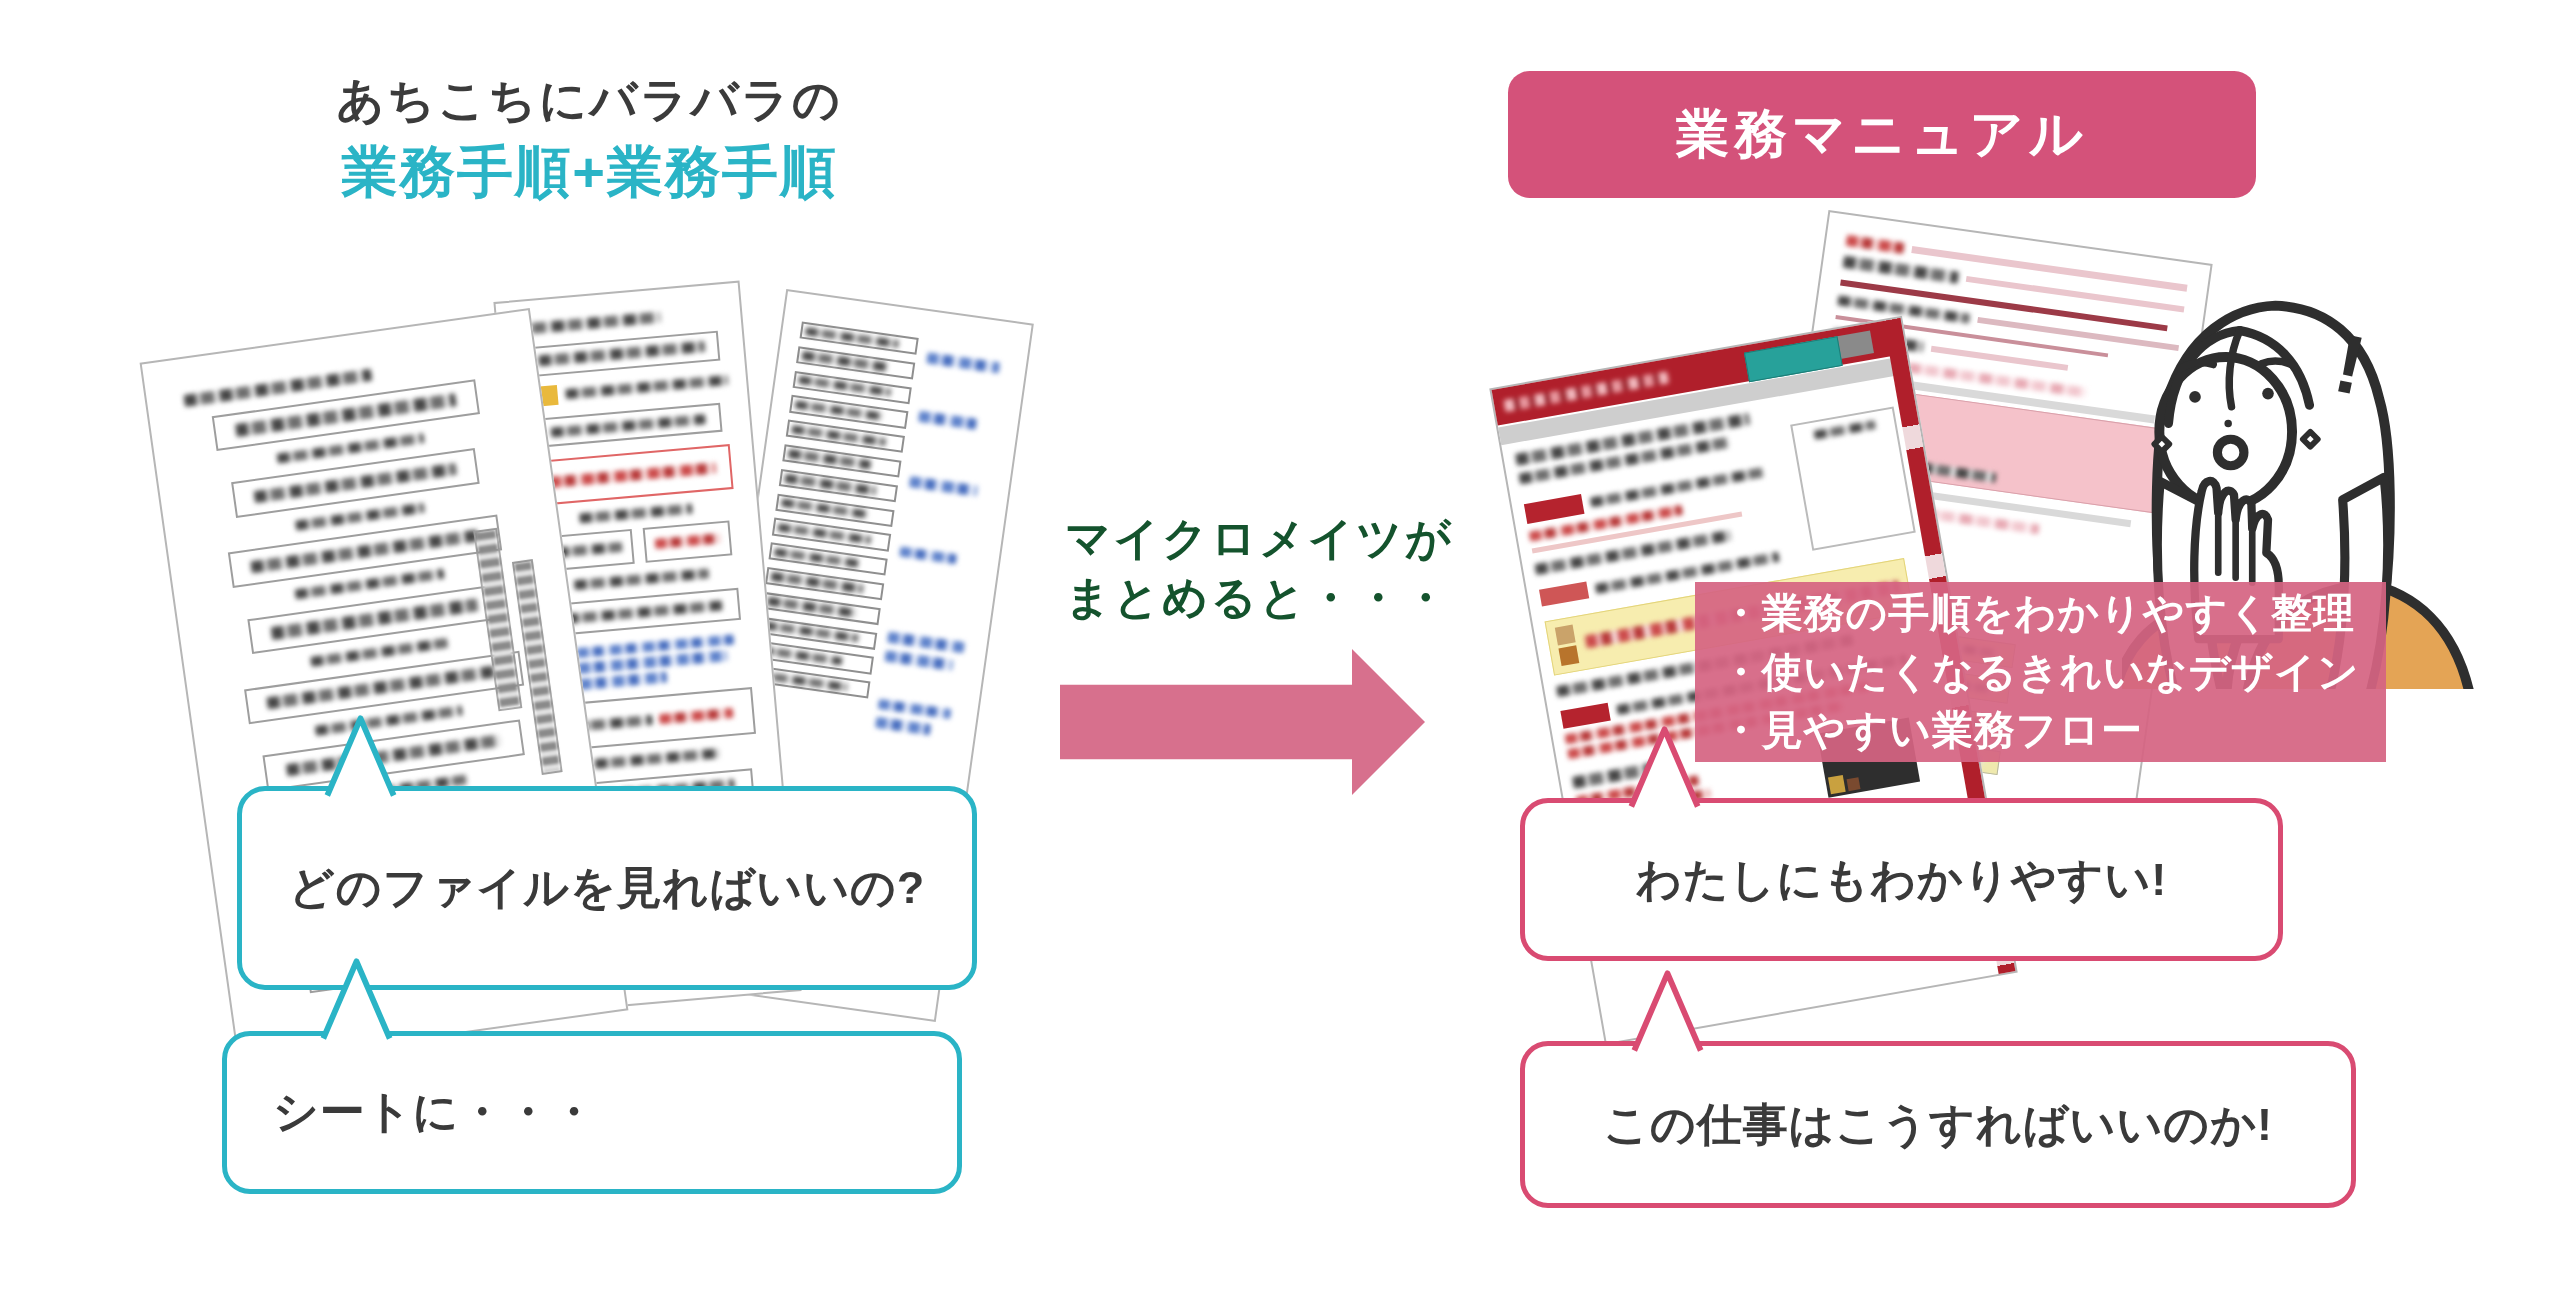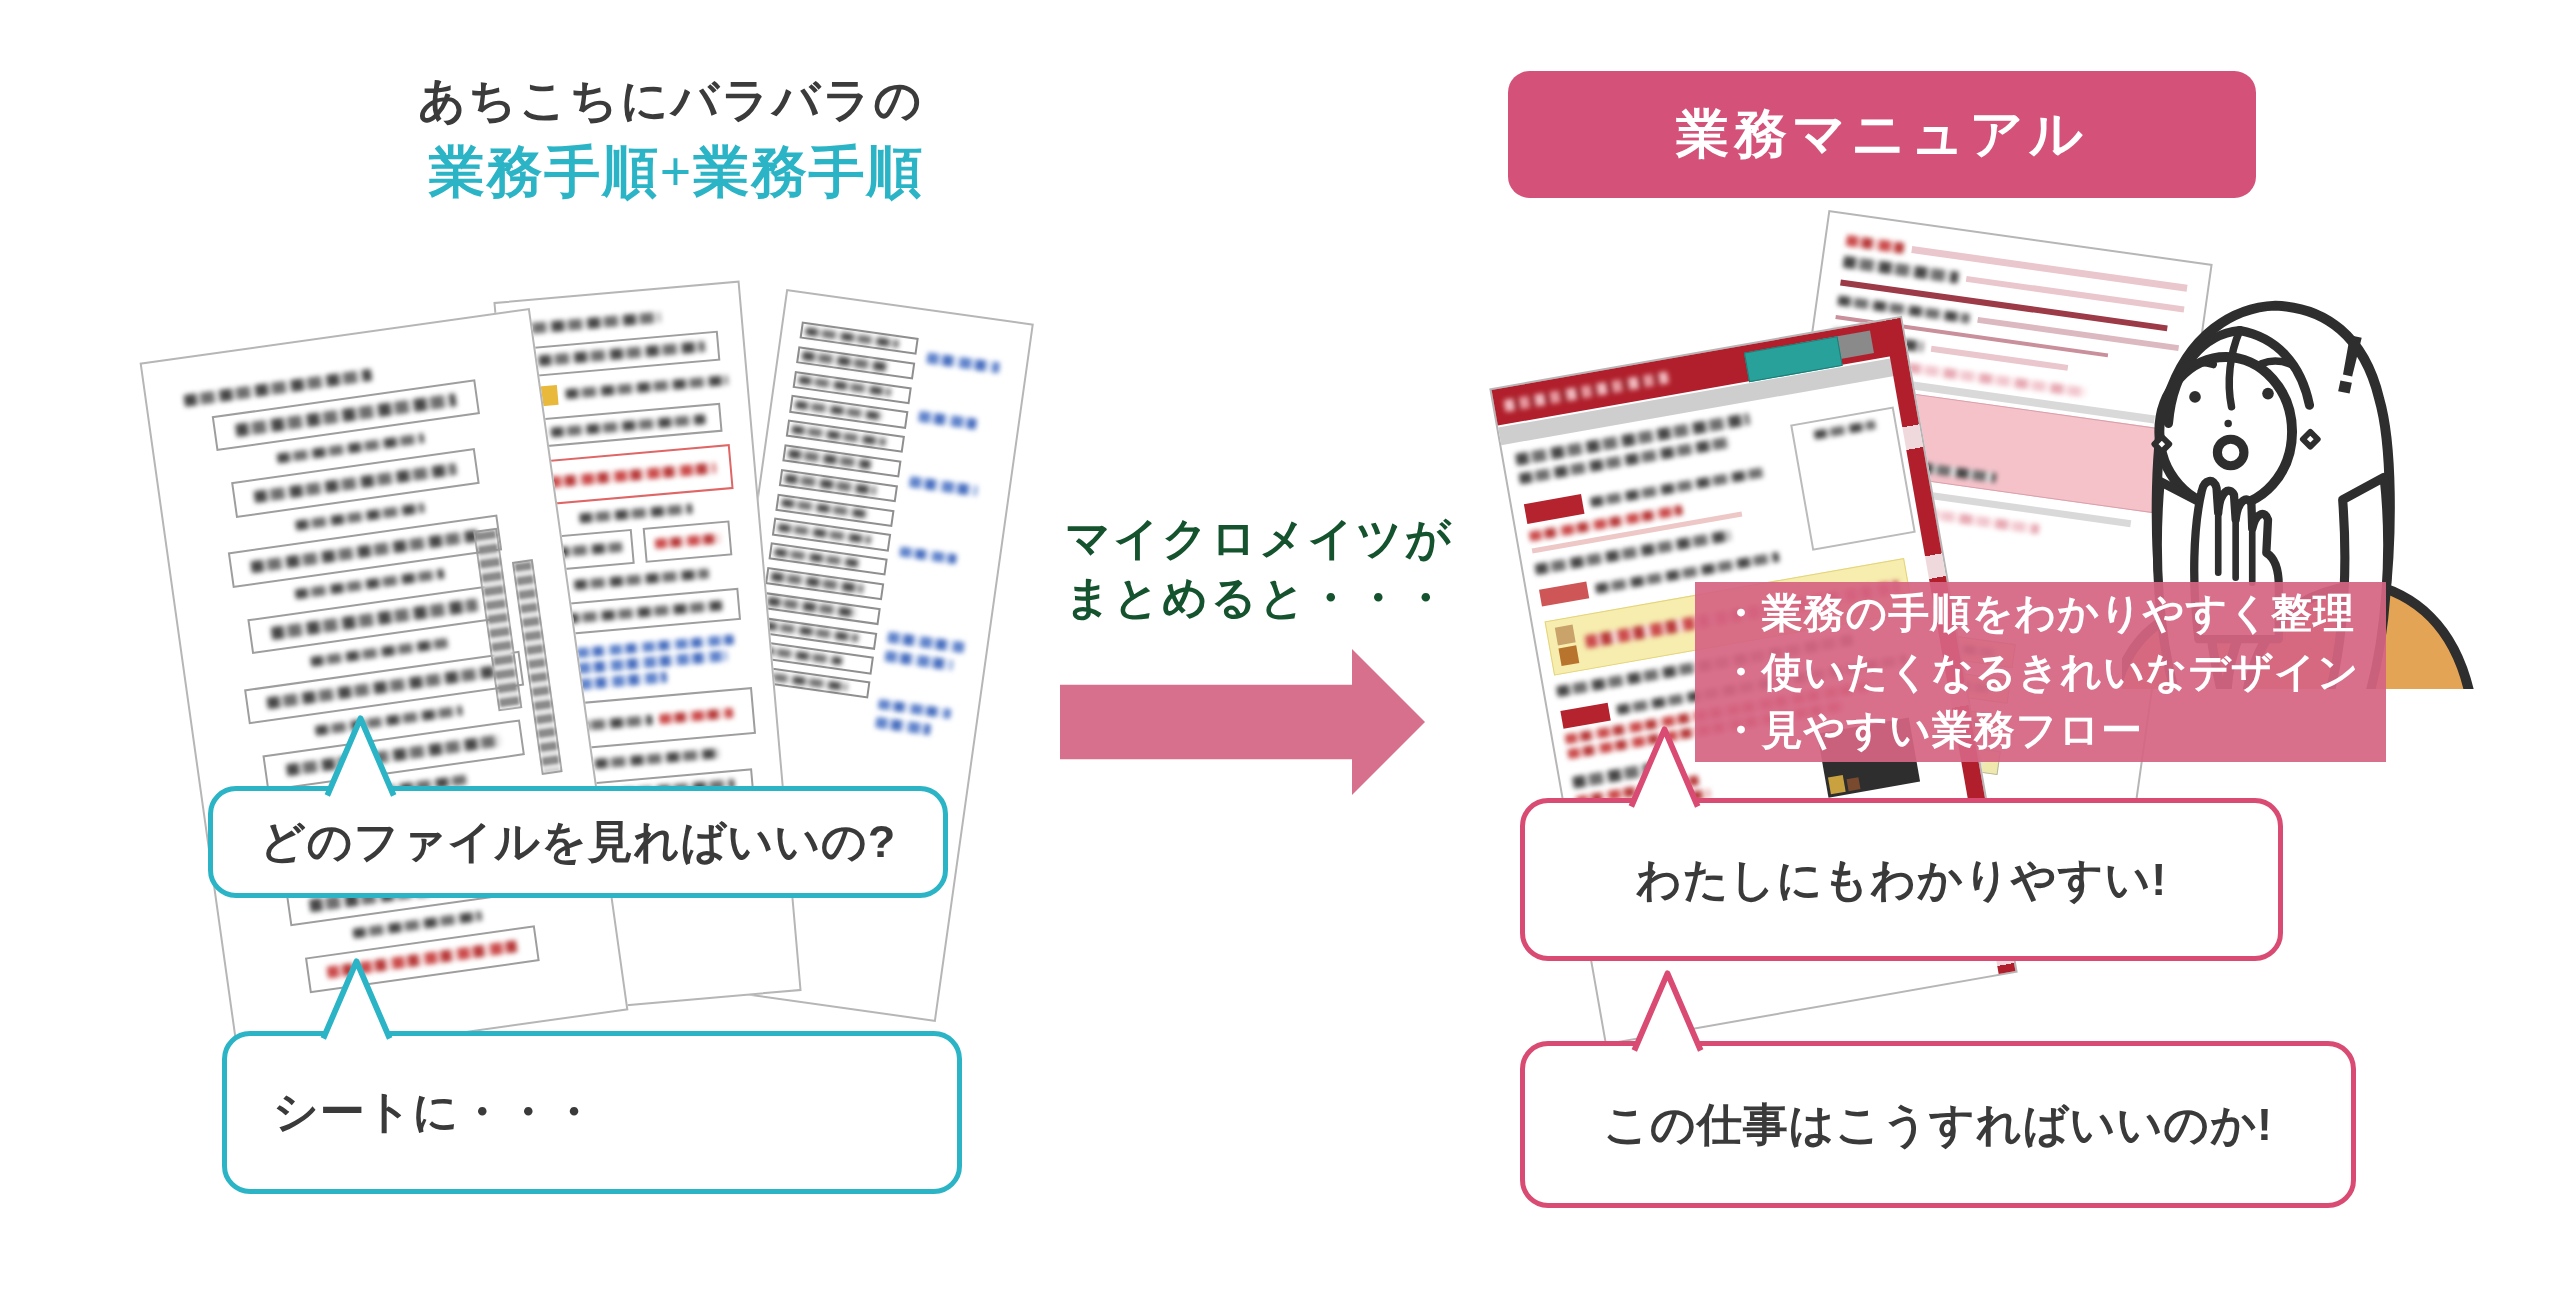--- a/index.html
+++ b/index.html
@@ -1,21 +1,21 @@
 <!DOCTYPE html>
 <html style="font-size:13.3px"><head>
 <meta charset="utf-8">
 <style>
   html,body{margin:0;padding:0;background:#ffffff;}
   .stage{position:relative;width:2576px;height:1296px;background:#ffffff;overflow:hidden;
          font-family:"Liberation Sans","DejaVu Sans",sans-serif;font-weight:bold;color:#3b3b3b;}
   .abs{position:absolute;}
 
   
-  .left-heading{left:203px;top:73px;width:721px;text-align:right;line-height:1.15;font-family:Liberation Serif, serif;}
+  .left-heading{left:229px;top:73px;width:721px;text-align:center;line-height:1.15;}
   .left-heading .l1{font-size:47px;letter-spacing:2.5px;color:#3b3b3b;}
   .left-heading .l2{font-size:56px;letter-spacing:1.7px;color:#2ab4c6;margin-top:13.3px;}
   .banner{left:1508px;top:71px;width:748px;height:127px;background:#d4527a;border-radius:21.6px;
           display:flex;align-items:center;justify-content:center;color:#fff;font-size:53px;letter-spacing:5px;}
 
   
   .center-caption{left:1065px;top:509px;font-size:45px;line-height:1.32;color:#14532d;letter-spacing:2.5px;}
   .arrow-svg{left:1060px;top:649px;}
 
   
@@ -376,21 +376,21 @@
   <svg class="abs arrow-svg" width="365" height="146" viewBox="0 0 440 176">
     <polygon points="0,43 352,43 352,0 440,88 352,176 352,133 0,133" fill="#d7708d"></polygon>
   </svg>
 
   <div class="abs overlay">
     <div>・業務の手順をわかりやすく整理</div>
     <div>・使いたくなるきれいなデザイン</div>
     <div>・見やすい業務フロー</div>
   </div>
 
-  <div class="bubble teal centered" style="left:208px;top:786px;width:740px;height:112px;text-align:center;">
+  <div class="bubble teal centered" style="left:237px;top:786px;width:740px;height:204px;text-align:center;">
     <span>どのファイルを見ればいいの?</span>
   </div>
   <svg class="tail" style="left:323px;top:715px" width="75" height="83" viewBox="0 0 90 100">
     <path d="M5 97 L45 4 L85 97" fill="#ffffff" stroke="#2ab4c6" stroke-width="7" stroke-linejoin="round"></path>
   </svg>
 
   <div class="bubble teal" style="left:222px;top:1031px;width:740px;height:163px;padding-left:46px;line-height:1.3;">
     <span>
       <span style="display:block">シートに・・・</span>
     </span>

